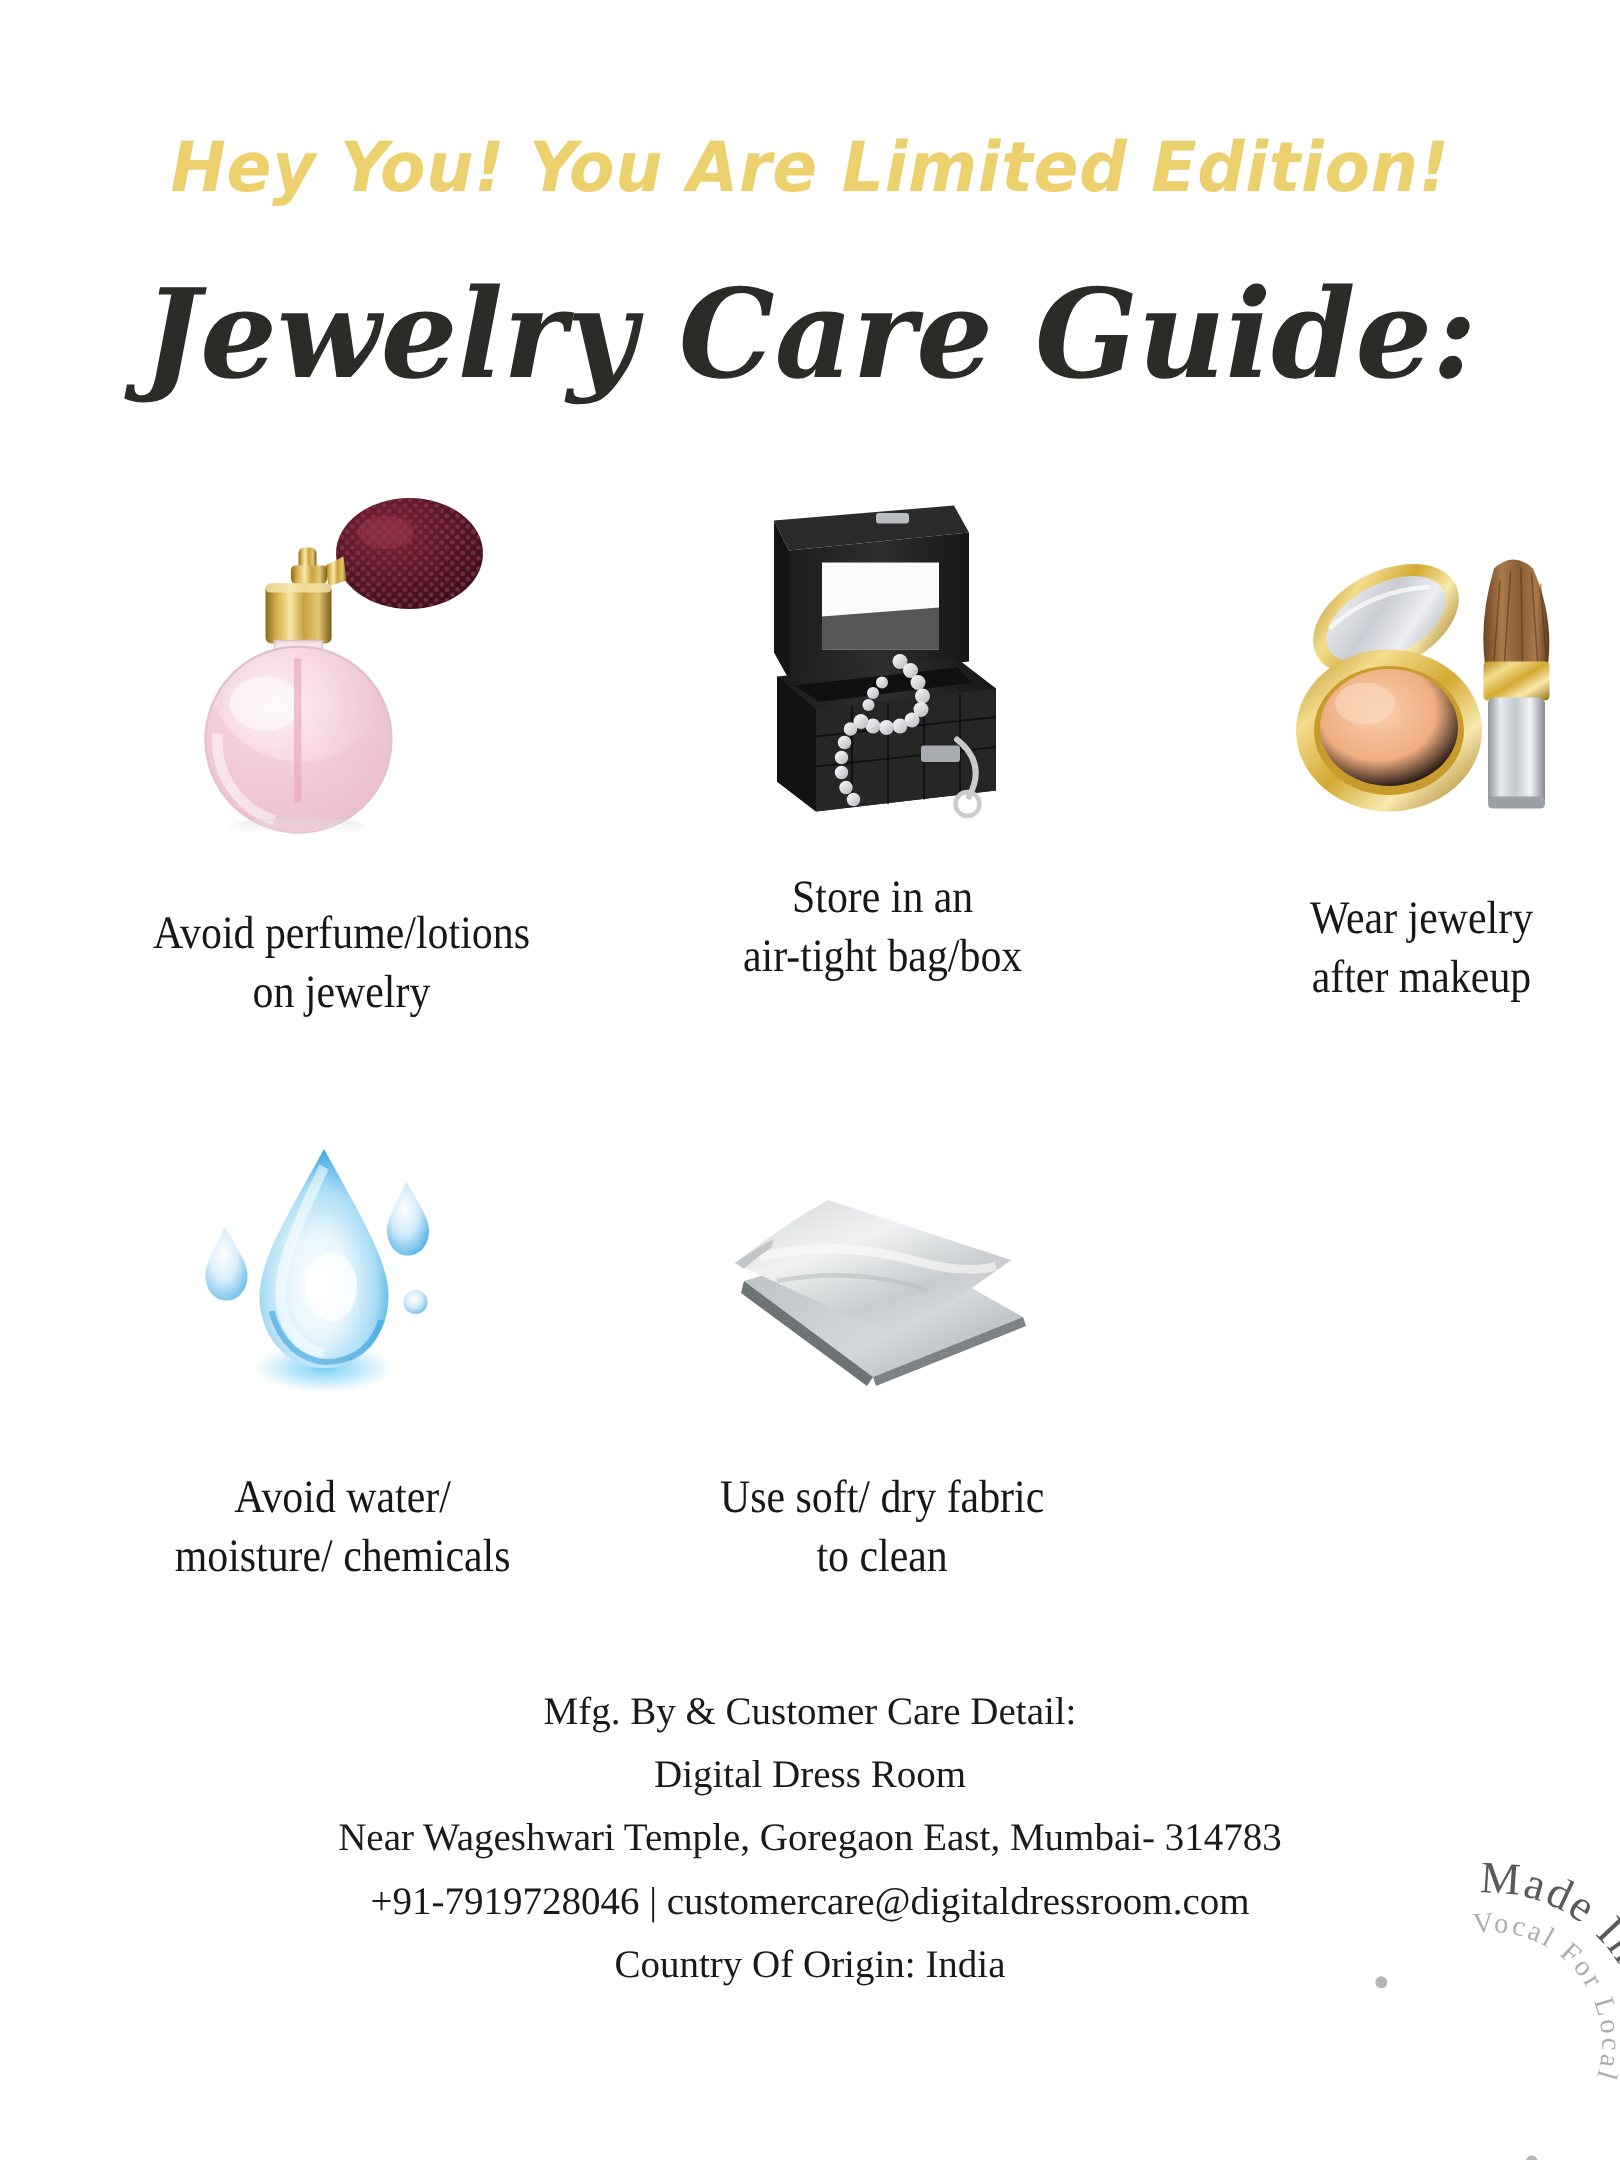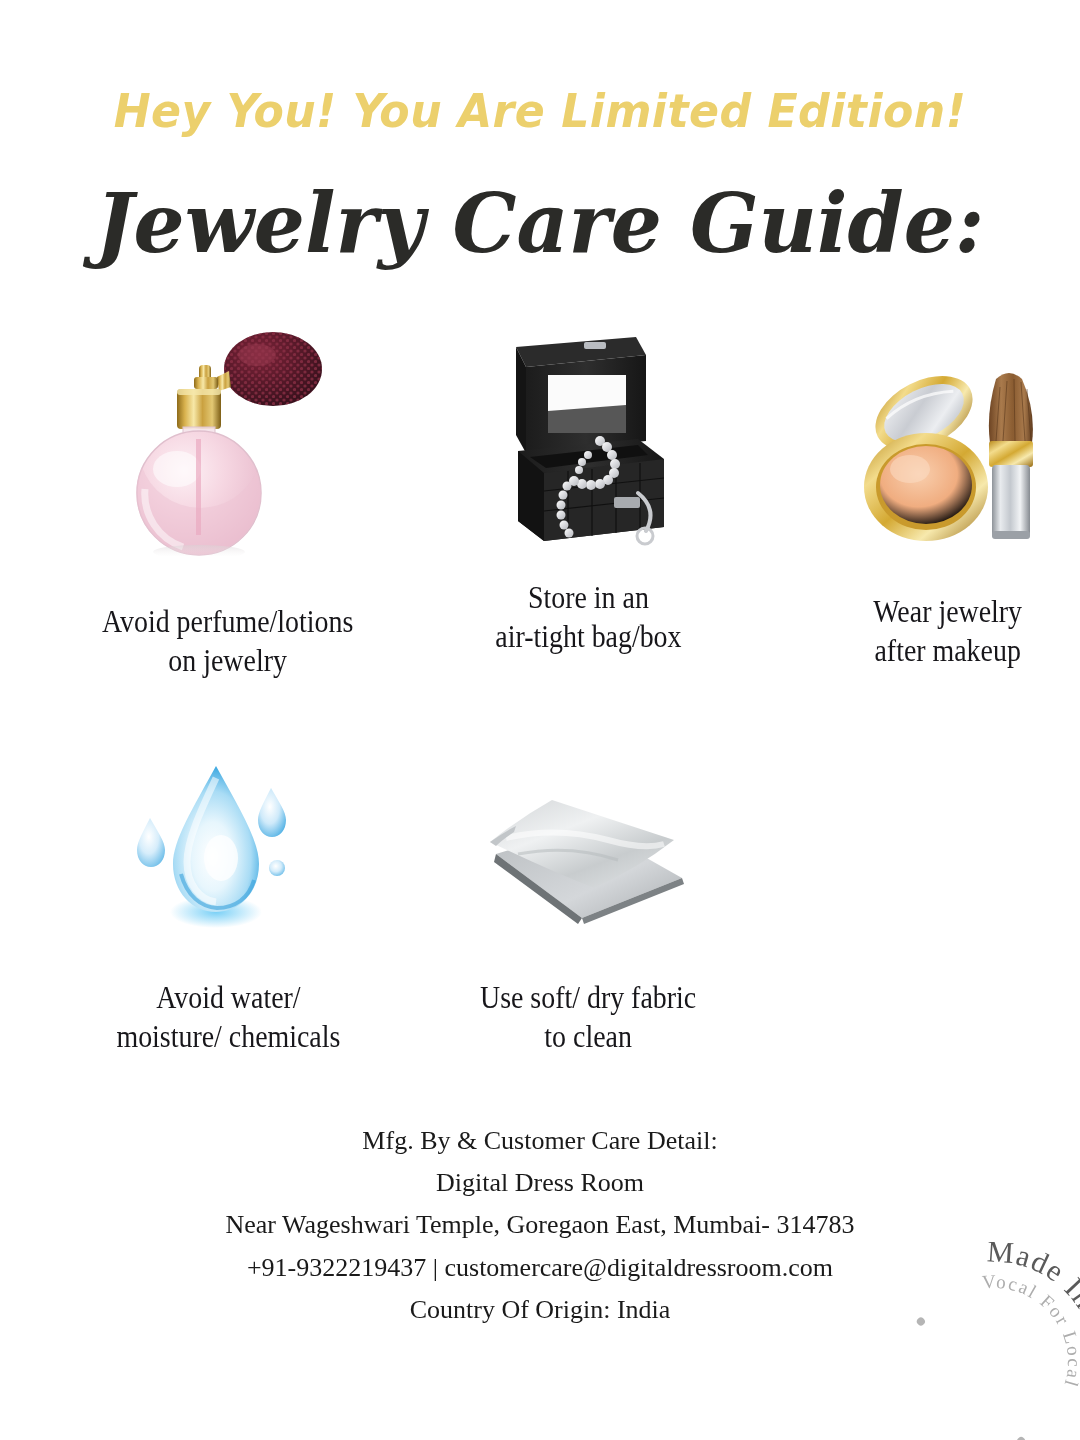--- a/index.html
+++ b/index.html
@@ -393,21 +393,21 @@
 to clean</div>
     </div>
 
   </div>
 </div>
 
 <div class="footer">
   <div>Mfg. By &amp; Customer Care Detail:</div>
   <div>Digital Dress Room</div>
   <div>Near Wageshwari Temple, Goregaon East, Mumbai- 314783</div>
-  <div>+91-9322219437 | customercare@digitaldressroom.com</div>
+  <div>+91-7919728046 | customercare@digitaldressroom.com</div>
   <div>Country Of Origin: India</div>
 </div>
 
 <div class="made-badge">
   <svg width="240" height="240" viewBox="0 0 240 240">
     <defs>
       <path id="arcOuter" d="M 20 120 A 100 100 0 0 1 220 120"></path>
       <path id="arcInner" d="M 46 120 A 74 74 0 0 1 194 120"></path>
     </defs>
     <g transform="rotate(50 120 120)">

